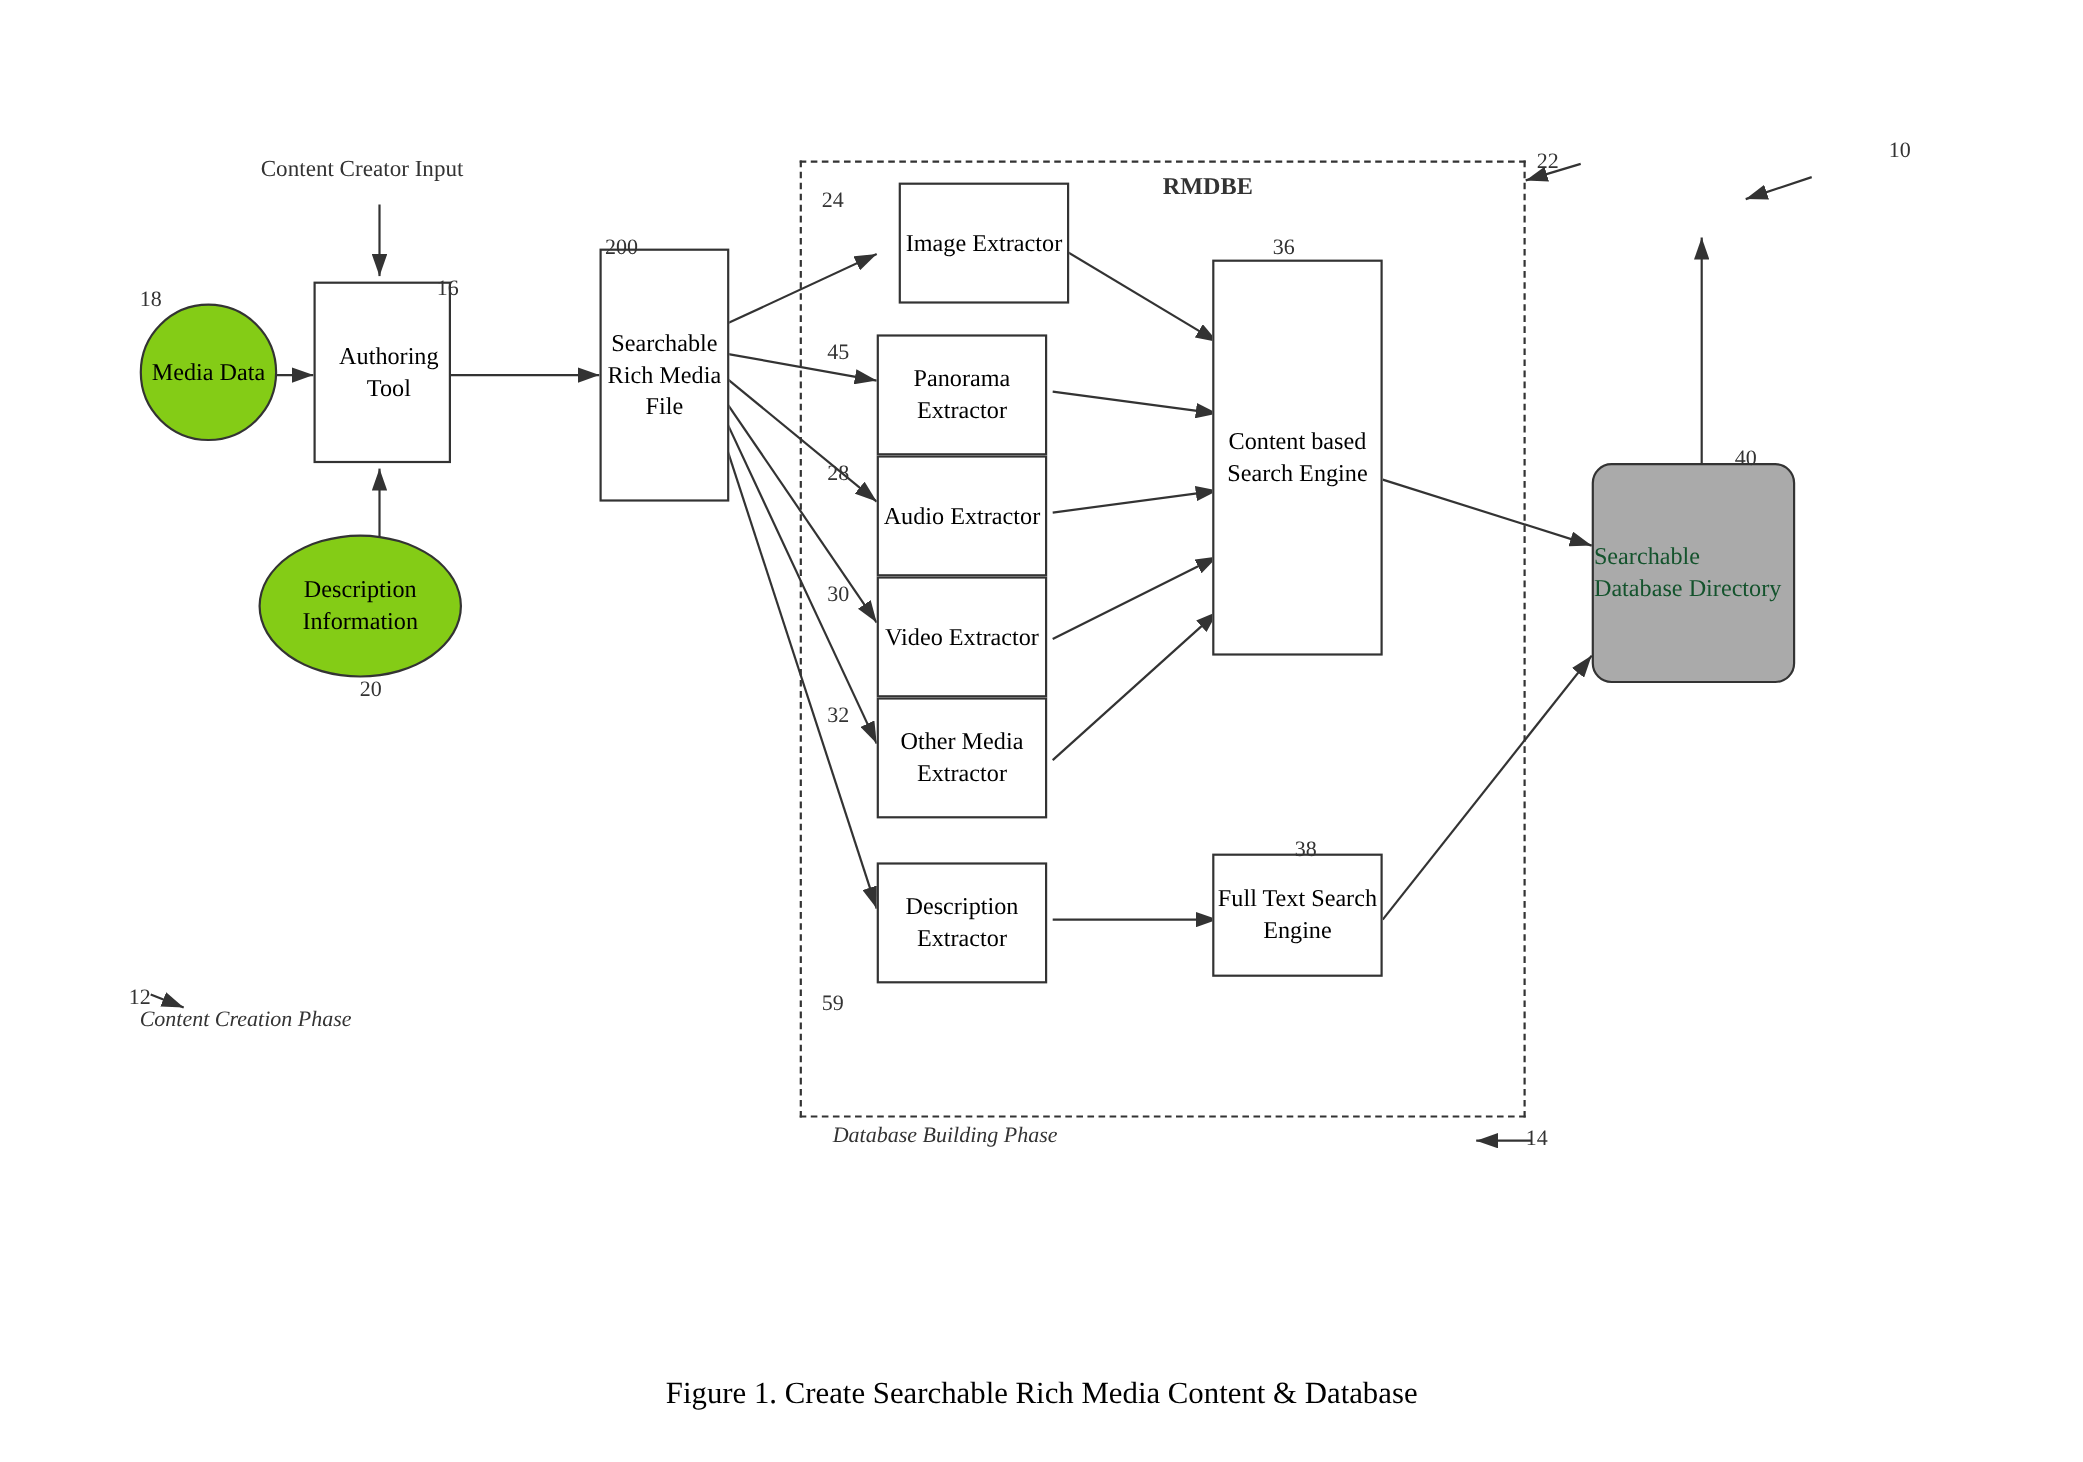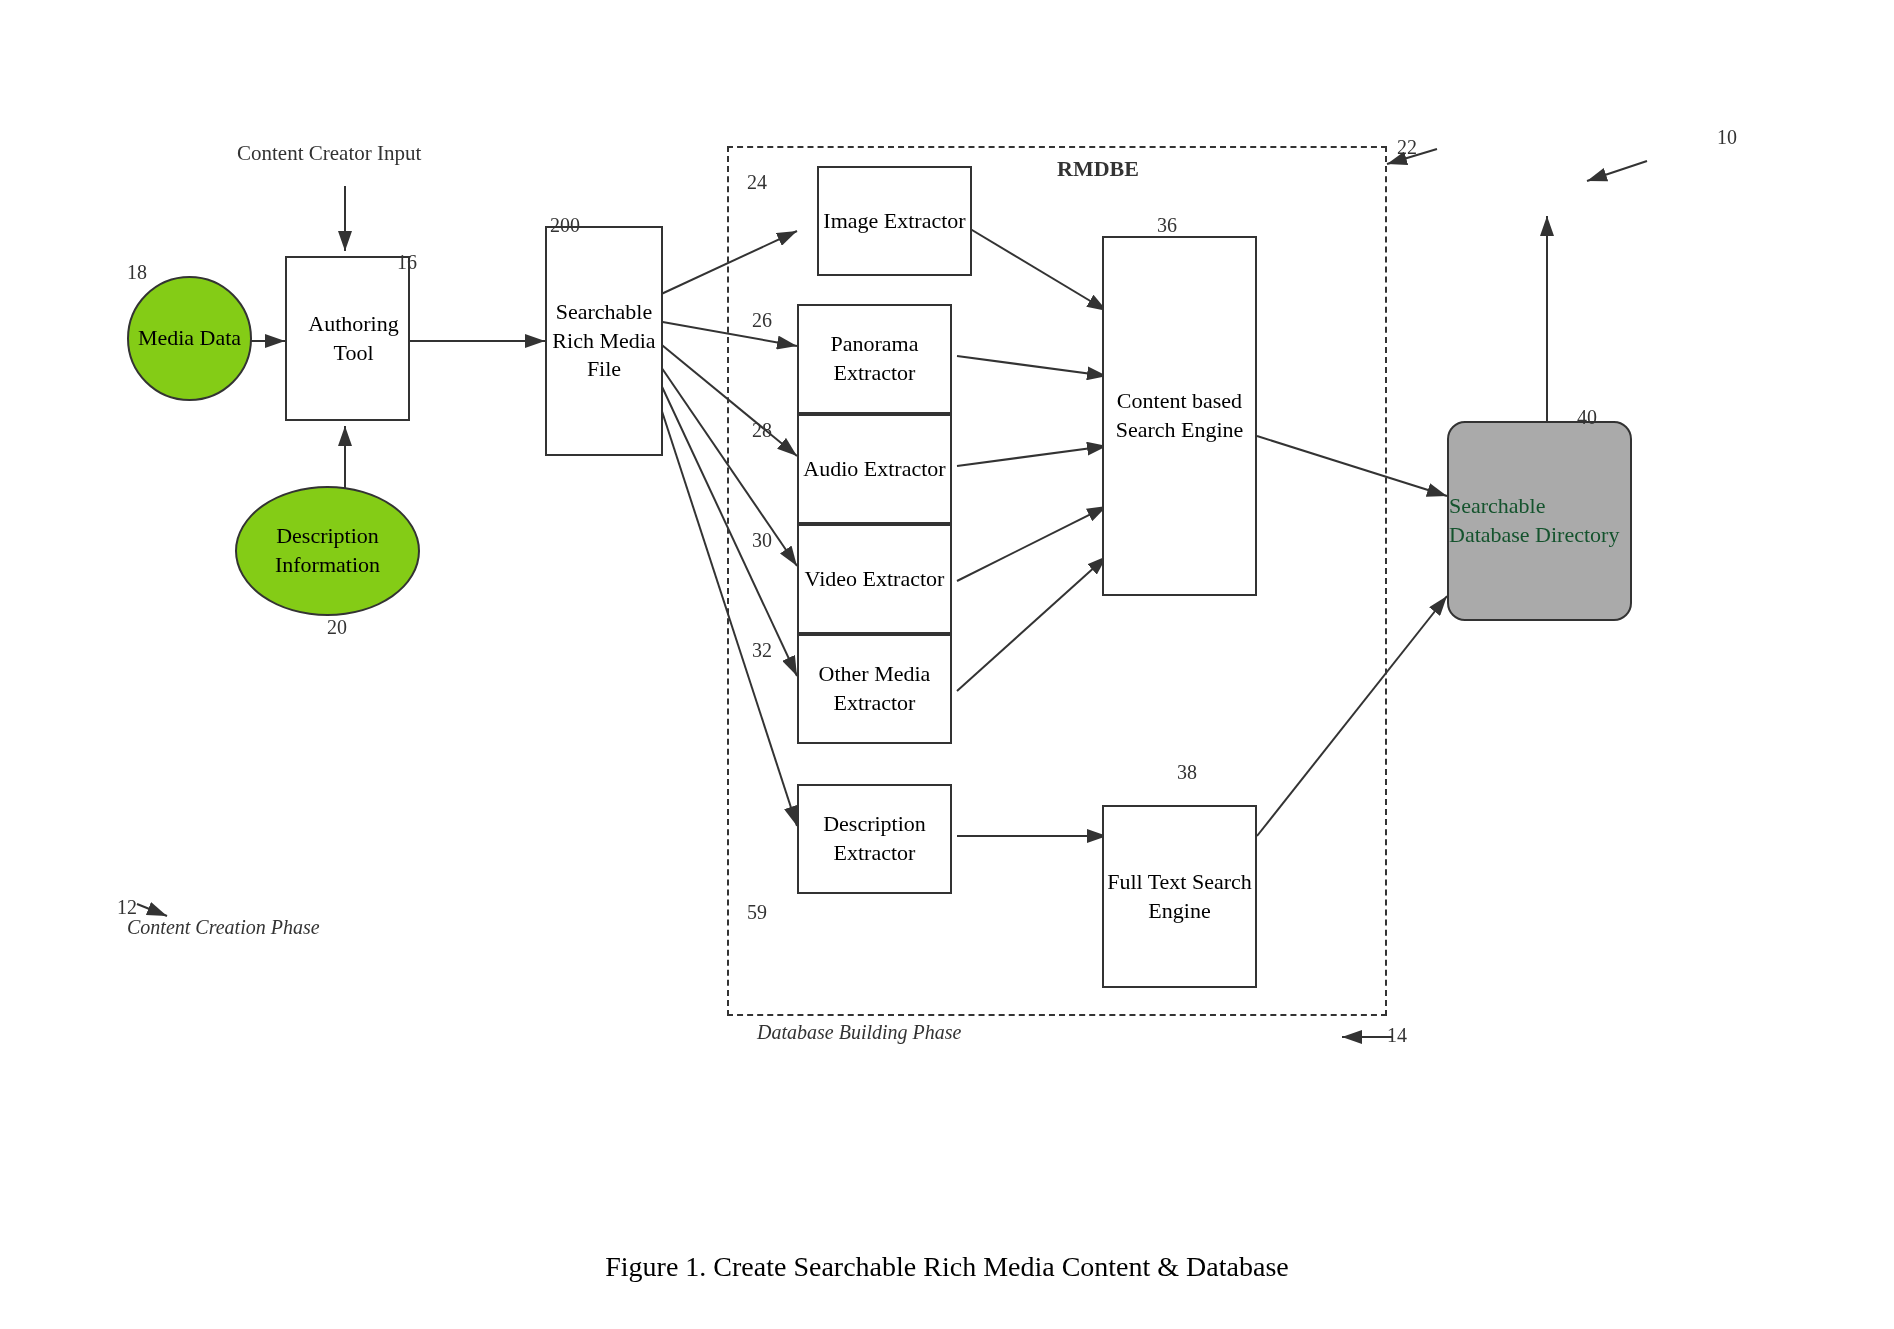--- a/index.html
+++ b/index.html
@@ -192,21 +192,21 @@
   <div class="box" style="left:700px; top:100px; width:155px; height:110px;margin-left:20px;">
     <span>Image
 Extractor</span>
   </div>
   <span class="ref-num" style="top:105px; left:650px;">24</span>
 
   <div class="box" style="left:700px; top:238px; width:155px; height:110px;">
     <span>Panorama
 Extractor</span>
   </div>
-  <span class="ref-num" style="top:243px; left:655px;">26</span>
+  <span class="ref-num" style="top:243px; left:655px;">45</span>
 
   <div class="box" style="left:700px; top:348px; width:155px; height:110px;">
     <span>Audio
 Extractor</span>
   </div>
   <span class="ref-num" style="top:353px; left:655px;">28</span>
 
   <div class="box" style="left:700px; top:458px; width:155px; height:110px;">
     <span>Video
 Extractor</span>
@@ -226,21 +226,21 @@
   <span class="ref-num" style="top:835px; left:650px;">59</span>
 
   <div class="box" style="left:1005px; top:170px; width:155px; height:360px;">
     <span>Content
 based
 Search
 Engine</span>
   </div>
   <span class="ref-num" style="top:148px; left:1060px;">36</span>
 
-  <div class="box" style="left:1005px; top:710px; width:155px; height:183px;margin-top:29px;">
+  <div class="box" style="left:1005px; top:710px; width:155px; height:112px;">
     <span>Full Text
 Search
 Engine</span>
   </div>
   <span class="ref-num" style="top:695px; left:1080px;">38</span>
 
   <div class="searchable-db" style="left:1350px; top:355px; width:185px; height:200px;">
     <span>Searchable
 Database
 Directory</span>

